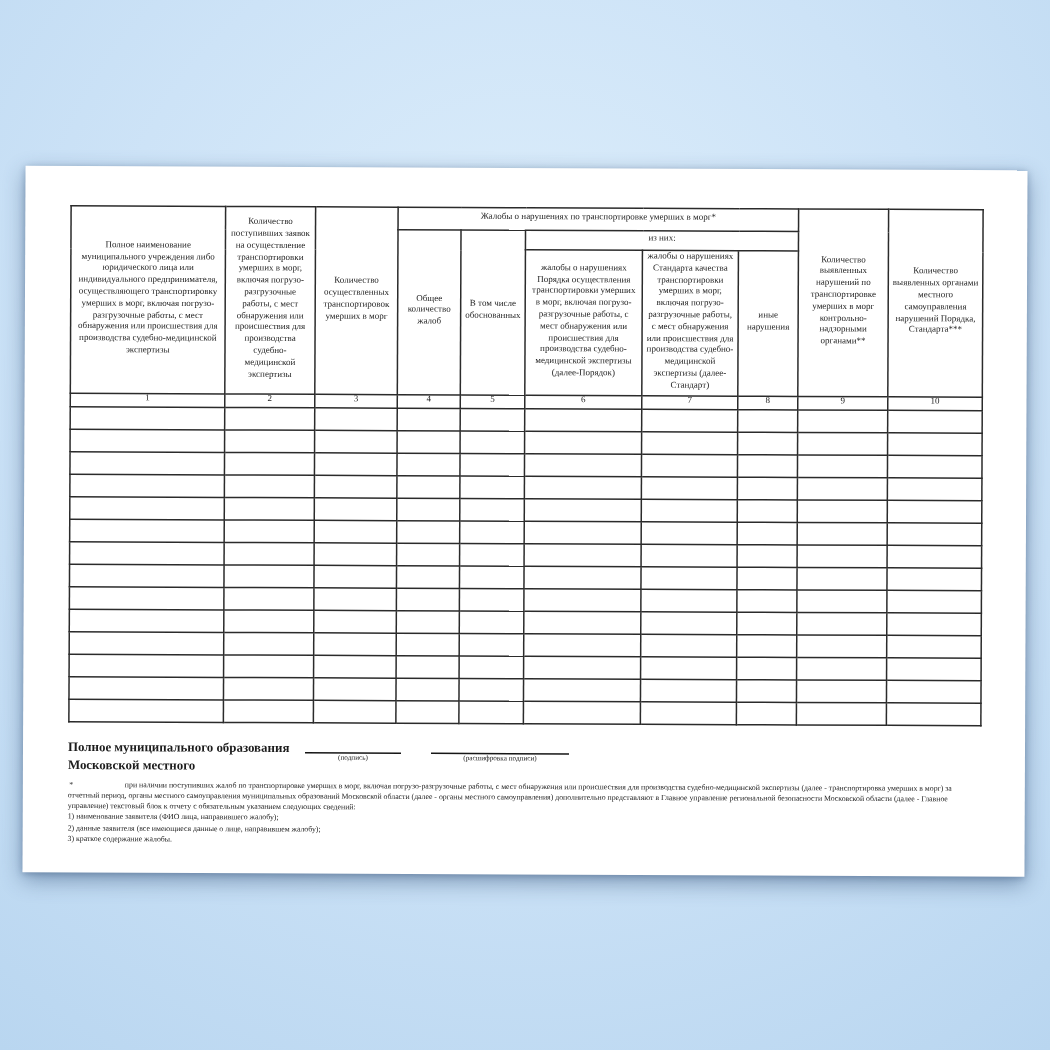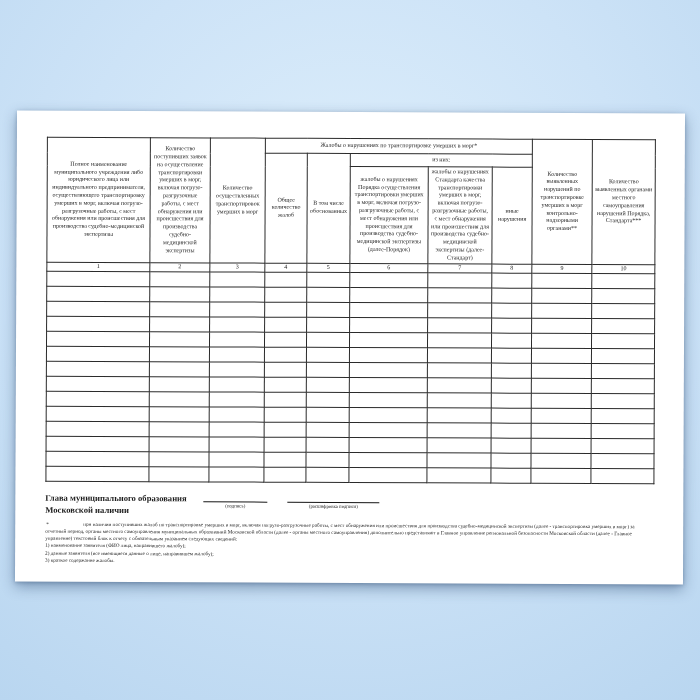--- a/index.html
+++ b/index.html
@@ -279,22 +279,22 @@
             <td></td>
             <td></td>
             <td></td>
             <td></td>
           </tr>
         </tbody>
     </table>
 
     <div class="signature">
       <div class="sig-title">
-        <span>Глава муниципального образования</span><br>
-        <span>Московской наличии</span>
+        <span>Полное муниципального образования</span><br>
+        <span>Московской местного</span>
       </div>
       <span class="blank blank-sign"></span>
       <span class="blank blank-name"></span>
       <span class="sig-label label-sign">(подпись)</span>
       <span class="sig-label label-name">(расшифровка подписи)</span>
     </div>
 
     <div class="footnote">
       <div class="fn-para">
         <span class="fn-star">*</span>

